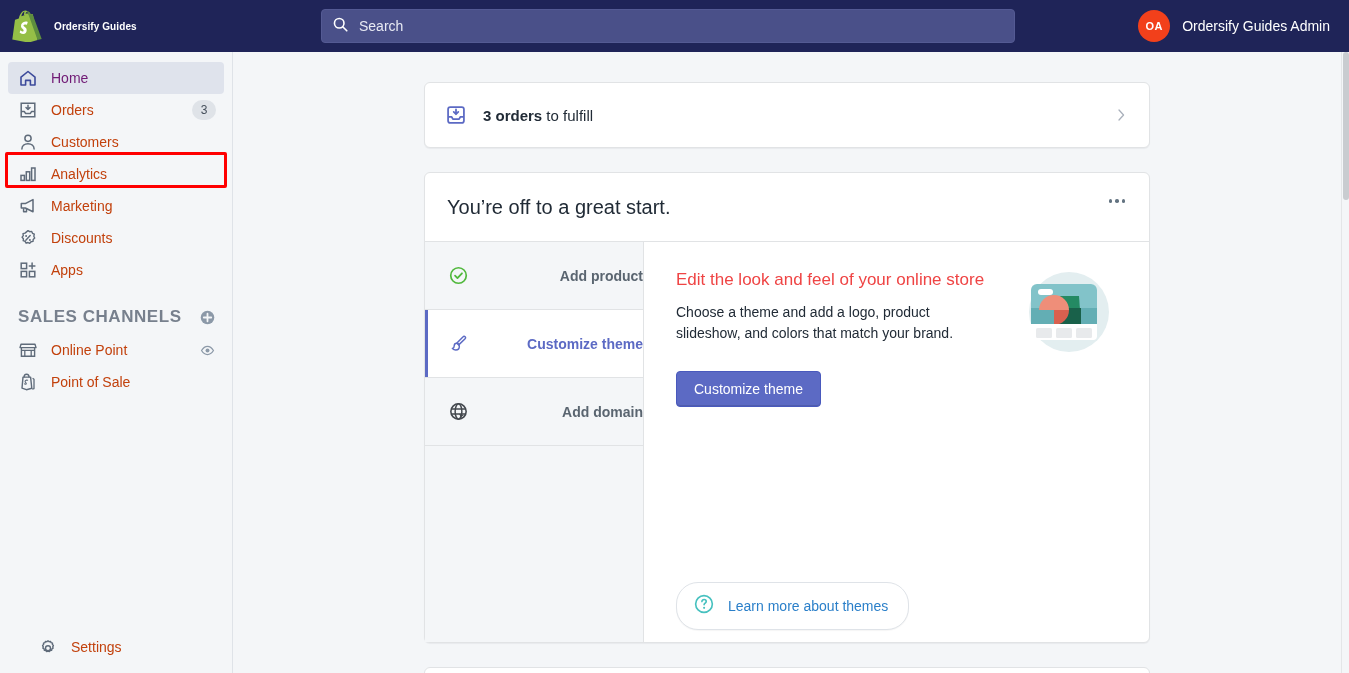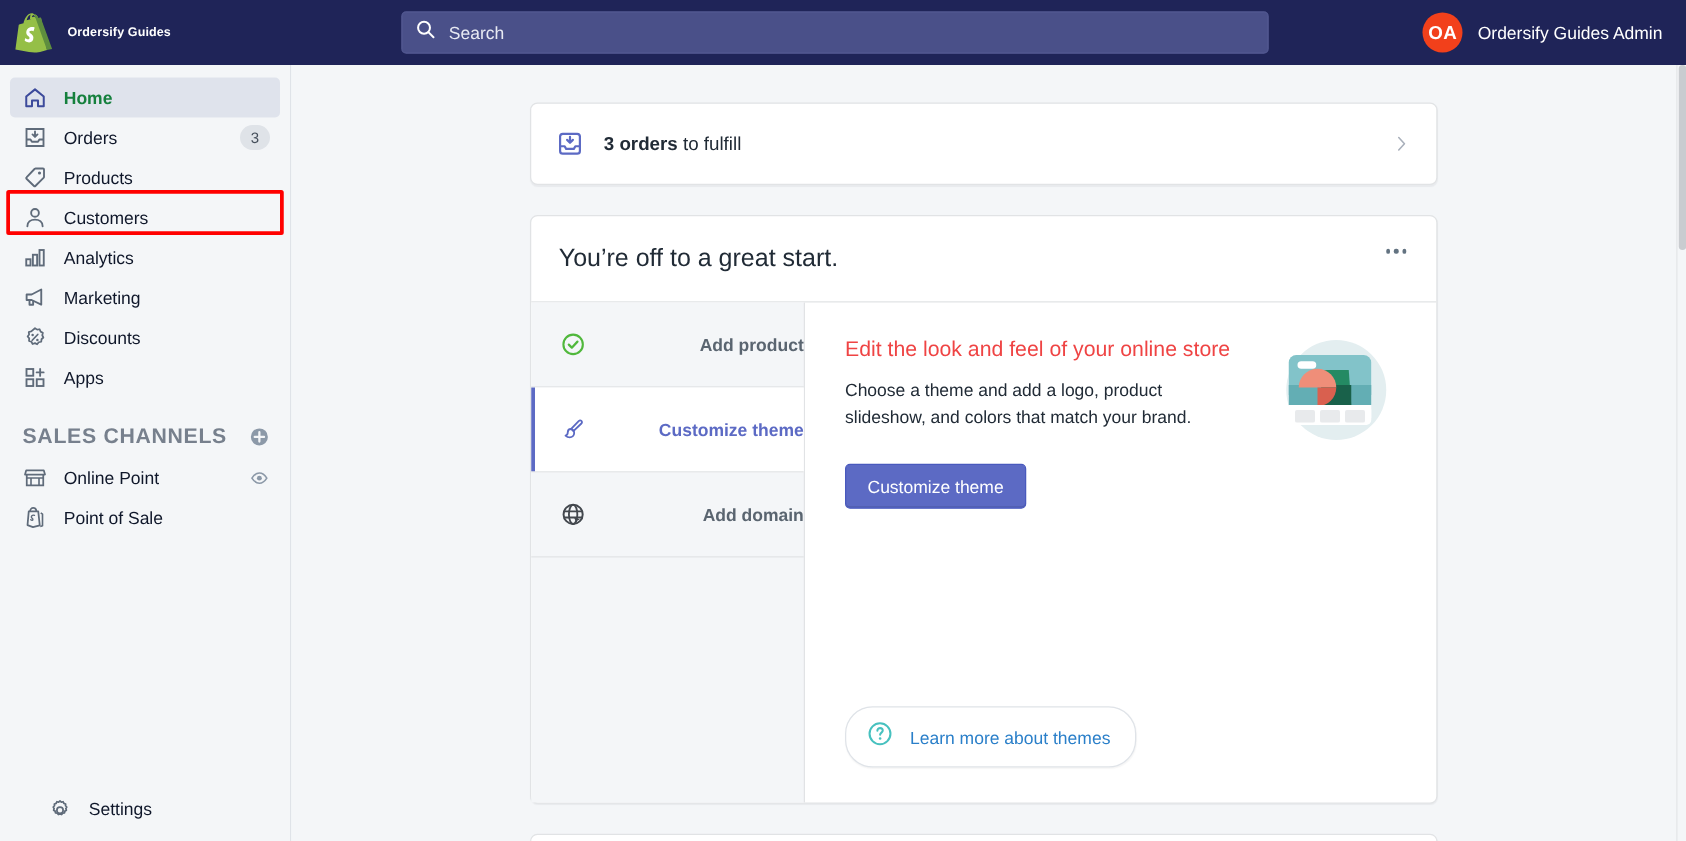--- a/index.html
+++ b/index.html
@@ -33,21 +33,21 @@
     display: flex; align-items: center;
     padding: 0 10px; gap: 10px;
     cursor: text;
   }
   .search-ph { color: #e8eaf3; font-size: 14px; }
 
   .user { position: absolute; right: 19px; top: 0; height: 52px; display: flex; align-items: center; gap: 12px; cursor: pointer; }
   .avatar {
     width: 32px; height: 32px; border-radius: 50%;
     background: #f2401b; color: #fff;
-    font-size: 15px; font-weight: bold;
+    font-size: 11px; font-weight: bold;
     display: flex; align-items: center; justify-content: center;
     letter-spacing: .3px;
   }
   .user-name { color: #ffffff; font-size: 14px; white-space: nowrap; }
 
   
   .sidebar {
     position: absolute; top: 52px; left: 0;
     width: 233px; height: 621px;
     background: #f4f6f8;
@@ -58,23 +58,23 @@
     position: relative;
     display: flex; align-items: center;
     height: 32px; margin: 0 8px 0 8px;
     padding: 0 8px 0 10px;
     border-radius: 4px;
     cursor: pointer;
     gap: 13px;
   }
   .nav-item + .nav-item { margin-top: 0px; }
   .nav-icon { width: 20px; height: 20px; flex: 0 0 20px; display: flex; align-items: center; justify-content: center; }
-  .nav-label { font-size: 14px; color: #0f172a; white-space: nowrap; }
+  .nav-label { font-size: 14px; color: #c2410c; white-space: nowrap; }
   .nav-item.active { background: #dfe3ec; }
-  .nav-item.active .nav-label { color: #15803d; font-weight: bold; }
+  .nav-item.active .nav-label { color: #701a75; font-weight: normal; }
   .badge {
     margin-left: auto;
     min-width: 24px; height: 20px;
     background: #dfe3e8; color: #454f5b;
     border-radius: 10px; font-size: 12px;
     display: flex; align-items: center; justify-content: center;
     padding: 0 7px;
   }
 
   .section-head {
@@ -143,21 +143,21 @@
   .detail-desc { font-size: 14px; color: #212b36; line-height: 1.45; margin-top: 11px; }
   .btn-primary {
     display: inline-block; margin-top: 28px;
     background: #5c6ac4; color: #ffffff;
     border: 1px solid #4959bd; border-radius: 4px;
     font-size: 14px; padding: 9px 17px;
     cursor: pointer;
     box-shadow: inset 0 -1px 0 rgba(0,0,0,.12);
   }
   .learn {
-    position: absolute; left: 32px; bottom: 28px;
+    position: absolute; left: 32px; bottom: 12px;
     display: inline-flex; align-items: center; gap: 13px;
     background: #ffffff; border: 1px solid #dfe3e8;
     border-radius: 22px; padding: 10px 20px 10px 16px;
     cursor: pointer;
     box-shadow: 0 1px 1px rgba(22,29,37,.04);
   }
   .learn-text { font-size: 14px; color: #2a7fc9; }
   .illus { position: absolute; right: 34px; top: 22px; }
   .detail-pad { height: 196px; }
 
@@ -230,29 +230,20 @@
         <svg width="20" height="20" viewBox="0 0 20 20">
           <path d="M3.2 3.2h13.6v13.6H3.2z" fill="none" stroke="#5f6b7a" stroke-width="1.5" rx="2"></path>
           <path d="M3.2 11.6h3.2l1.1 1.8h4.9l1.1-1.8h3.3" fill="none" stroke="#5f6b7a" stroke-width="1.5" stroke-linejoin="round"></path>
           <path d="M10 5.2v4.3m0 0l-2-2m2 2l2-2" fill="none" stroke="#5f6b7a" stroke-width="1.5" stroke-linecap="round" stroke-linejoin="round"></path>
         </svg>
       </span>
       <span class="nav-label">Orders</span>
       <span class="badge">3</span>
     </div>
 
-    <div class="nav-item">
-      <span class="nav-icon">
-        <svg width="20" height="20" viewBox="0 0 20 20">
-          <path d="M10.4 2.8H16.4c.5 0 .8.4.8.8v5.9c0 .2-.1.4-.2.6l-6.7 6.7c-.3.3-.8.3-1.1 0L3.2 11c-.3-.3-.3-.8 0-1.1l6.6-6.9c.2-.1.4-.2.6-.2z" fill="none" stroke="#5f6b7a" stroke-width="1.5" stroke-linejoin="round"></path>
-          <circle cx="13.6" cy="6.4" r="1.25" fill="#5f6b7a"></circle>
-        </svg>
-      </span>
-      <span class="nav-label">Products</span>
-    </div>
 
     <div class="nav-item">
       <span class="nav-icon">
         <svg width="20" height="20" viewBox="0 0 20 20">
           <circle cx="10" cy="6.3" r="3.1" fill="none" stroke="#5f6b7a" stroke-width="1.5"></circle>
           <path d="M3.9 17c0-3.4 2.7-5.3 6.1-5.3s6.1 1.9 6.1 5.3" fill="none" stroke="#5f6b7a" stroke-width="1.5" stroke-linecap="round"></path>
         </svg>
       </span>
       <span class="nav-label">Customers</span>
     </div>

